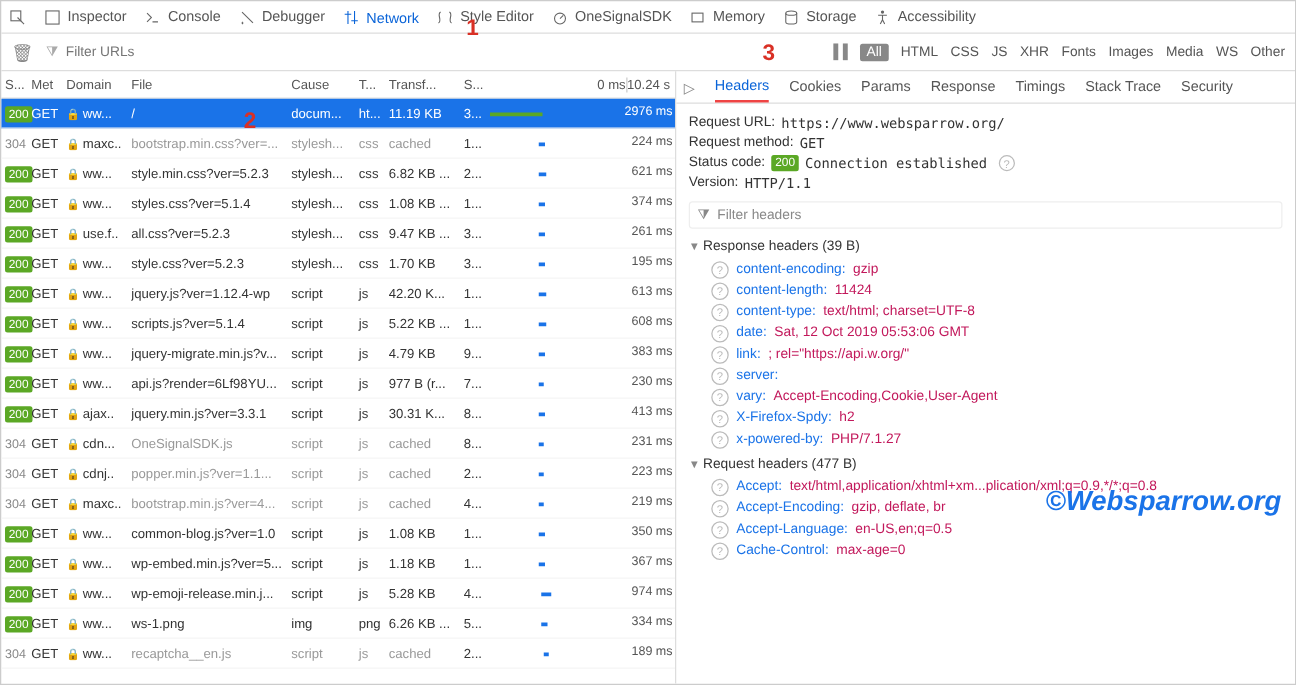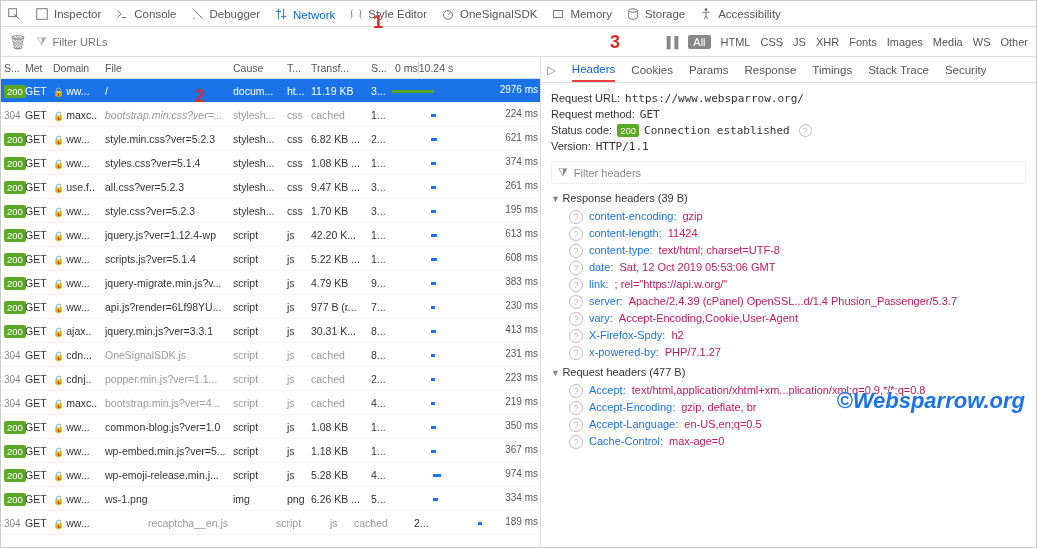--- a/index.html
+++ b/index.html
@@ -11,21 +11,21 @@
 .tool svg { width:14px; height:14px; }
 .sub { height:30px; border-bottom:1px solid #ddd; padding:0 8px; color:#888; position:relative; }
 .filter-input { border:none; outline:none; font-size:11px; color:#888; margin-left:6px; width:110px; }
 .filter-right { position:absolute; right:8px; display:flex; gap:10px; align-items:center; }
 .ftype { color:#555; cursor:pointer; font-size:11px; }
 .ftype.all { background:#888; color:#fff; padding:1px 5px; border-radius:2px; }
 .main { display:flex; height:calc(100% - 56px); }
 .left { width:540px; border-right:1px solid #ddd; display:flex; flex-direction:column; }
 .cols { display:flex; height:22px; border-bottom:1px solid #ddd; font-size:10.5px; color:#555; align-items:center; }
 .col-s{width:24px;padding-left:3px;} .col-m{width:28px;} .col-d{width:52px;} .col-f{width:128px;} .col-c{width:54px;} .col-t{width:24px;} .col-tr{width:60px;} .col-sz{width:20px;}
-.col-wf{flex:1; display:flex; justify-content:flex-start; padding:0 4px;}
+.col-wf{flex:1; display:flex; justify-content:flex-end; padding:0 4px;}
 .reqrow { display:flex; height:24px; align-items:center; font-size:10.5px; border-bottom:1px solid #f5f5f5; }
 .reqrow.sel { background:#1a73e8; color:#fff; }
 .code200{background:#5ba825;color:#fff;padding:1px 3px;border-radius:2px;font-size:9.5px;}
 .code304{color:#888;font-size:10px;}
 .lock{color:#5ba825;margin-right:2px;font-size:9px;}
 .lockg{color:#999;margin-right:2px;font-size:9px;}
 .reqrow .col-f, .reqrow .col-d, .reqrow .col-c { white-space:nowrap; overflow:hidden; text-overflow:ellipsis; }
 .wf{position:relative;height:14px;flex:1;padding:0 4px;}
 .bar{position:absolute;height:3px;top:6px;}
 .bar.b{background:#1a73e8;} .bar.g{background:#5ba825;}
@@ -170,21 +170,21 @@
           <div class="col-sz">3...</div>
           <div class="wf">
             <div class="bar g" style="left:1px;width:42px;"></div>
             <span class="t">2976 ms</span>
           </div>
         </div>
         <div class="reqrow">
           <div class="col-s"><span class="code304">304</span></div>
           <div class="col-m">GET</div>
           <div class="col-d"><span class="lockg">🔒</span>maxc..</div>
-          <div class="col-f" style="color:#999;font-style:italic;">bootstrap.min.css?ver=...</div>
+          <div class="col-f" style="color:#999;">bootstrap.min.css?ver=...</div>
           <div class="col-c" style="color:#999;">stylesh...</div>
           <div class="col-t" style="color:#999;">css</div>
           <div class="col-tr" style="color:#999;">cached</div>
           <div class="col-sz">1...</div>
           <div class="wf">
             <div class="bar b" style="left:40px;width:5px;"></div>
             <span class="t">224 ms</span>
           </div>
         </div>
         <div class="reqrow">
@@ -408,21 +408,21 @@
           <div class="col-sz">5...</div>
           <div class="wf">
             <div class="bar b" style="left:42px;width:5px;"></div>
             <span class="t">334 ms</span>
           </div>
         </div>
         <div class="reqrow">
           <div class="col-s"><span class="code304">304</span></div>
           <div class="col-m">GET</div>
           <div class="col-d"><span class="lockg">🔒</span>ww...</div>
-          <div class="col-f" style="color:#999;margin-left:43px;">recaptcha__en.js</div>
+          <div class="col-f" style="color:#999;">recaptcha__en.js</div>
           <div class="col-c" style="color:#999;">script</div>
           <div class="col-t" style="color:#999;">js</div>
           <div class="col-tr" style="color:#999;">cached</div>
           <div class="col-sz">2...</div>
           <div class="wf">
             <div class="bar b" style="left:44px;width:4px;"></div>
             <span class="t">189 ms</span>
           </div>
         </div>
       </div>
@@ -485,21 +485,20 @@
             <span class="hv">Sat, 12 Oct 2019 05:53:06 GMT</span>
           </div>
           <div class="hline">
             <span class="q">?</span>
             <span class="hk">link</span> 
             <span class="hv"><https: www.websparrow.org="" wp...on="">; rel="https://api.w.org/"</https:></span>
           </div>
           <div class="hline">
             <span class="q">?</span>
             <span class="hk">server</span> 
-            <span class="hv">Apache/2.4.39 (cPanel) OpenSSL...d/1.4 Phusion_Passenger/5.3.7</span>
           </div>
           <div class="hline">
             <span class="q">?</span>
             <span class="hk">vary</span> 
             <span class="hv">Accept-Encoding,Cookie,User-Agent</span>
           </div>
           <div class="hline">
             <span class="q">?</span>
             <span class="hk">X-Firefox-Spdy</span> 
             <span class="hv">h2</span>

